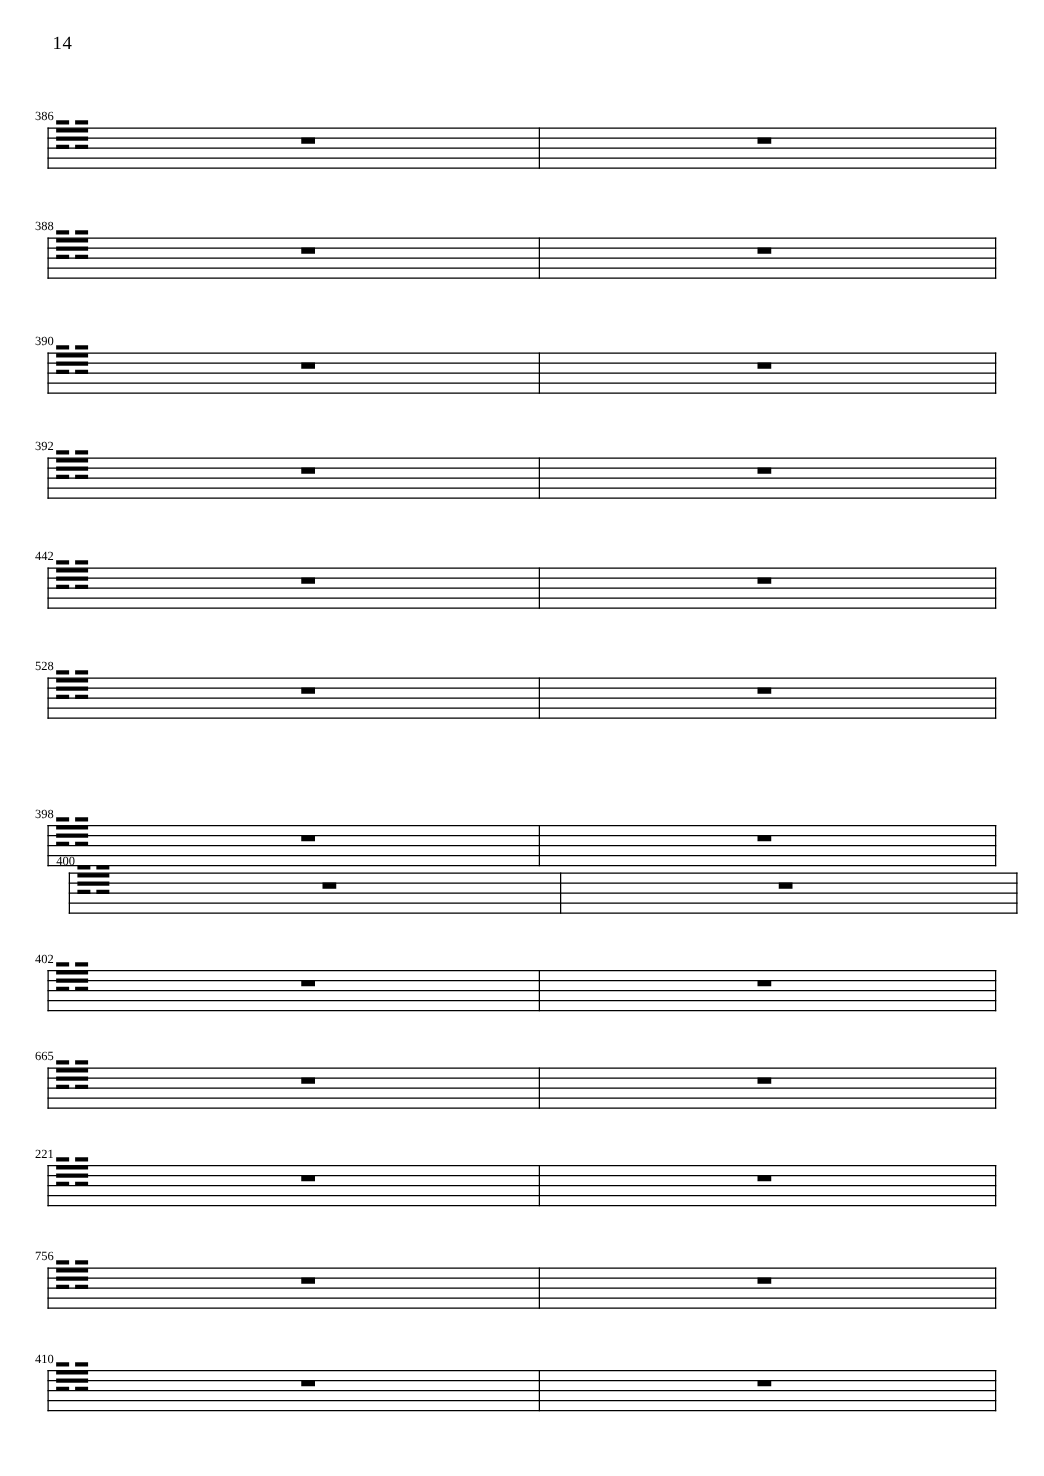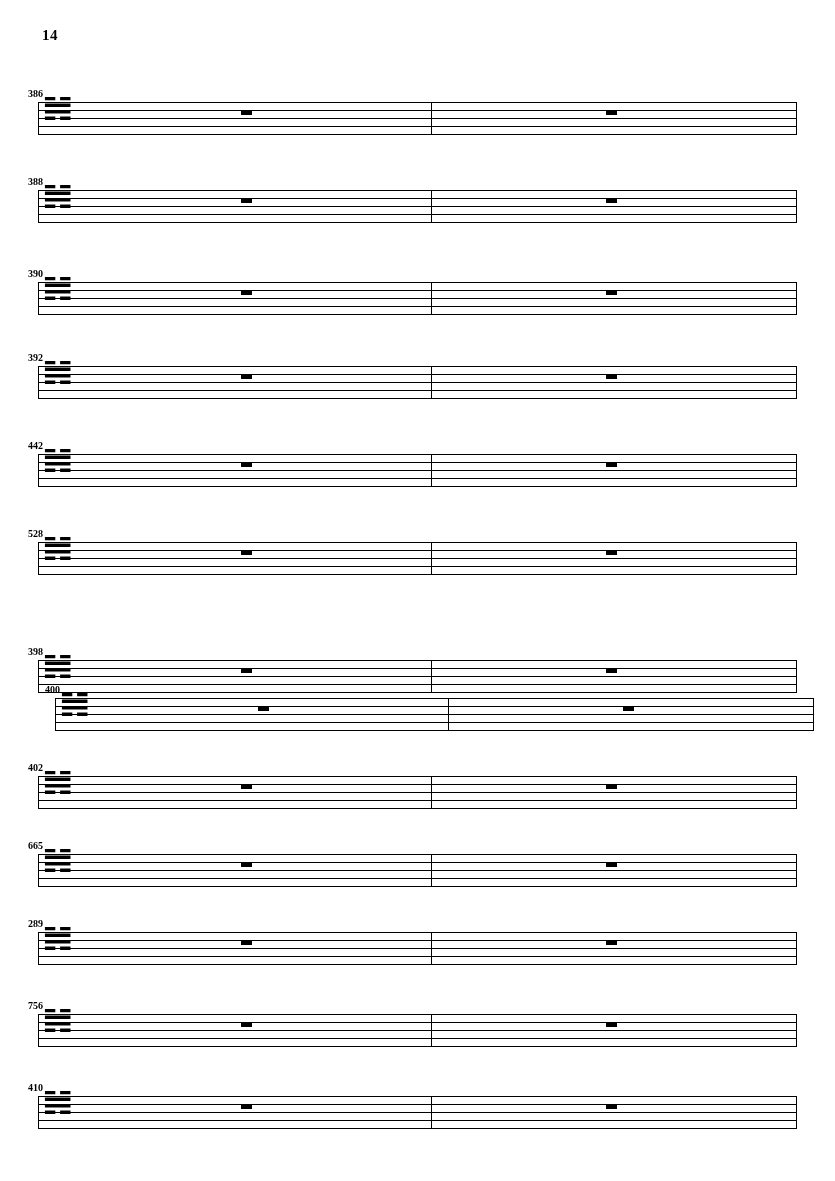--- a/index.html
+++ b/index.html
@@ -12,21 +12,20 @@
     height: 1181px;
     font-family: "Liberation Serif", serif;
     color: #000000;
     position: relative;
     overflow: hidden;
   }
   .page {
     position: relative;
     width: 835px;
     height: 1042px;
-    font-weight: bold;
   }
   .page-number {
     position: absolute;
     left: 42px;
     top: 27px;
     font-size: 15px;
     font-family: "Liberation Serif", serif;
     color: #000;
     letter-spacing: 0.5px;
   }
@@ -268,21 +267,21 @@
           <div class="staff-line l4"></div>
           <div class="barline start"></div>
           <div class="barline middle"></div>
           <div class="barline end"></div>
           <div class="clef">𝌢</div>
           <div class="rest m1"></div>
           <div class="rest m2"></div>
         </div>
       </div>
       <div class="system" style="top: 918px;">
-        <div class="measure-number">289</div>
+        <div class="measure-number">221</div>
         <div class="staff">
           <div class="staff-line l0"></div>
           <div class="staff-line l1"></div>
           <div class="staff-line l2"></div>
           <div class="staff-line l3"></div>
           <div class="staff-line l4"></div>
           <div class="barline start"></div>
           <div class="barline middle"></div>
           <div class="barline end"></div>
           <div class="clef">𝌢</div>

